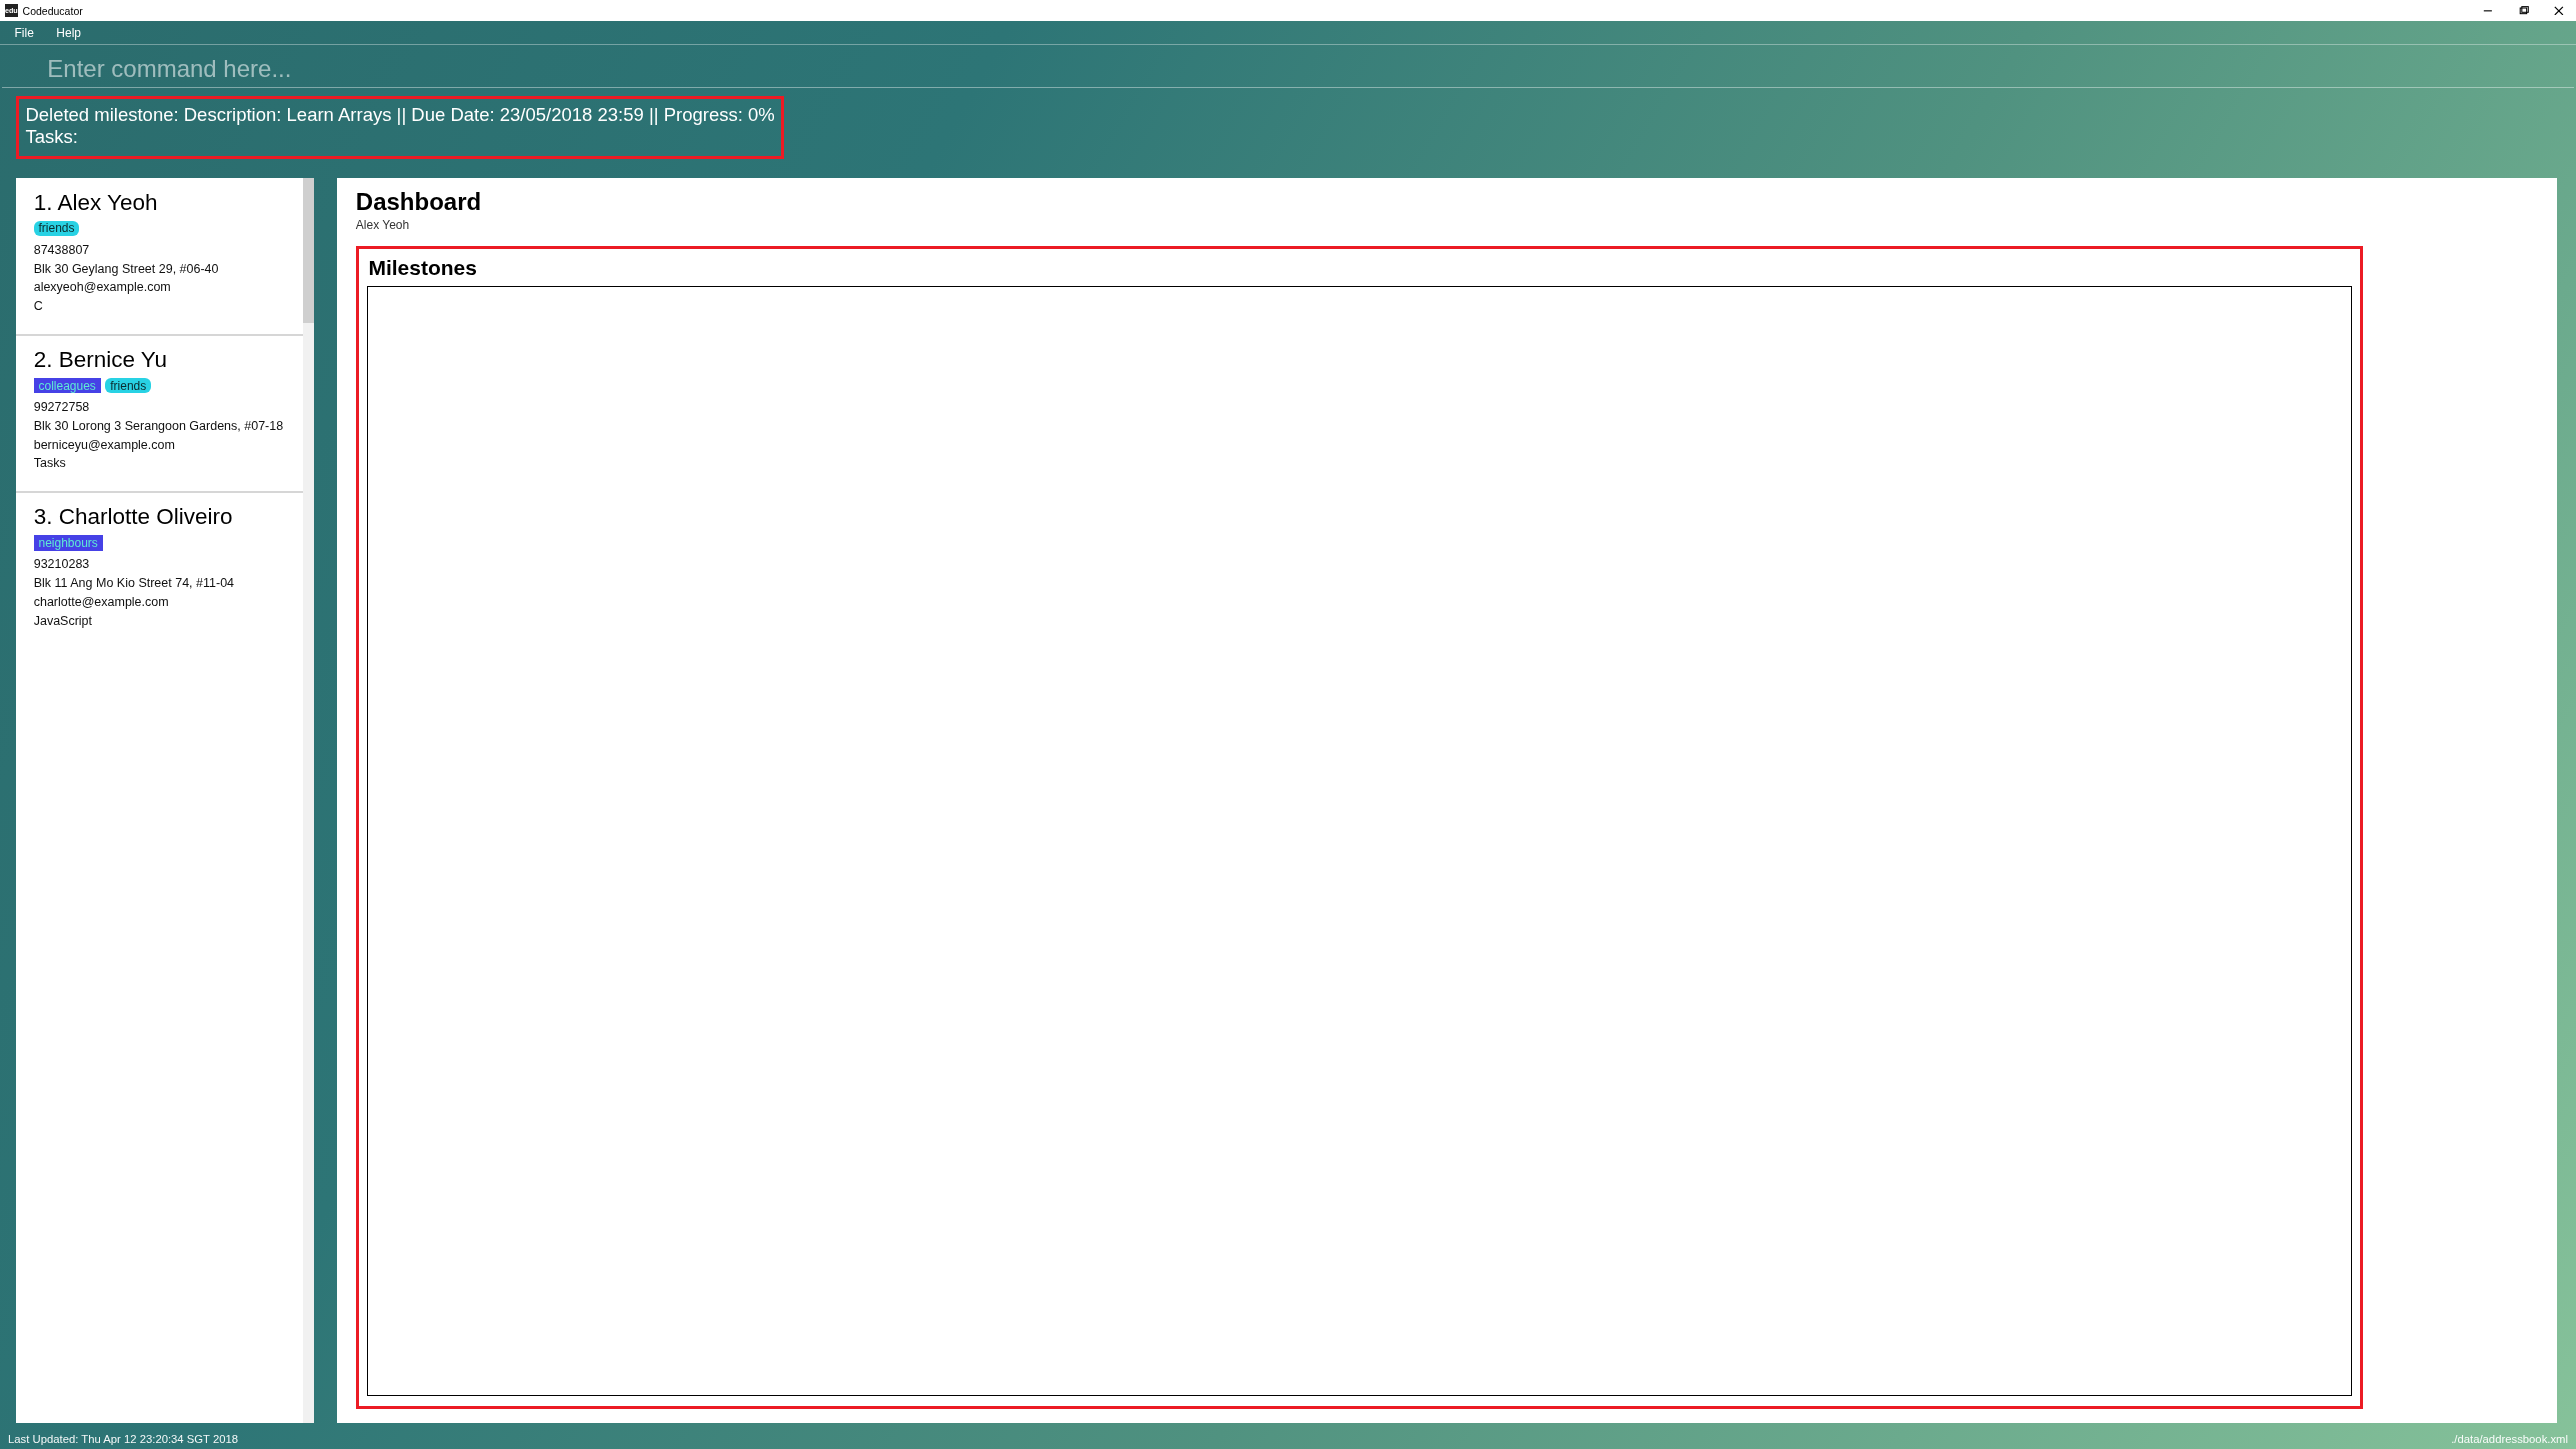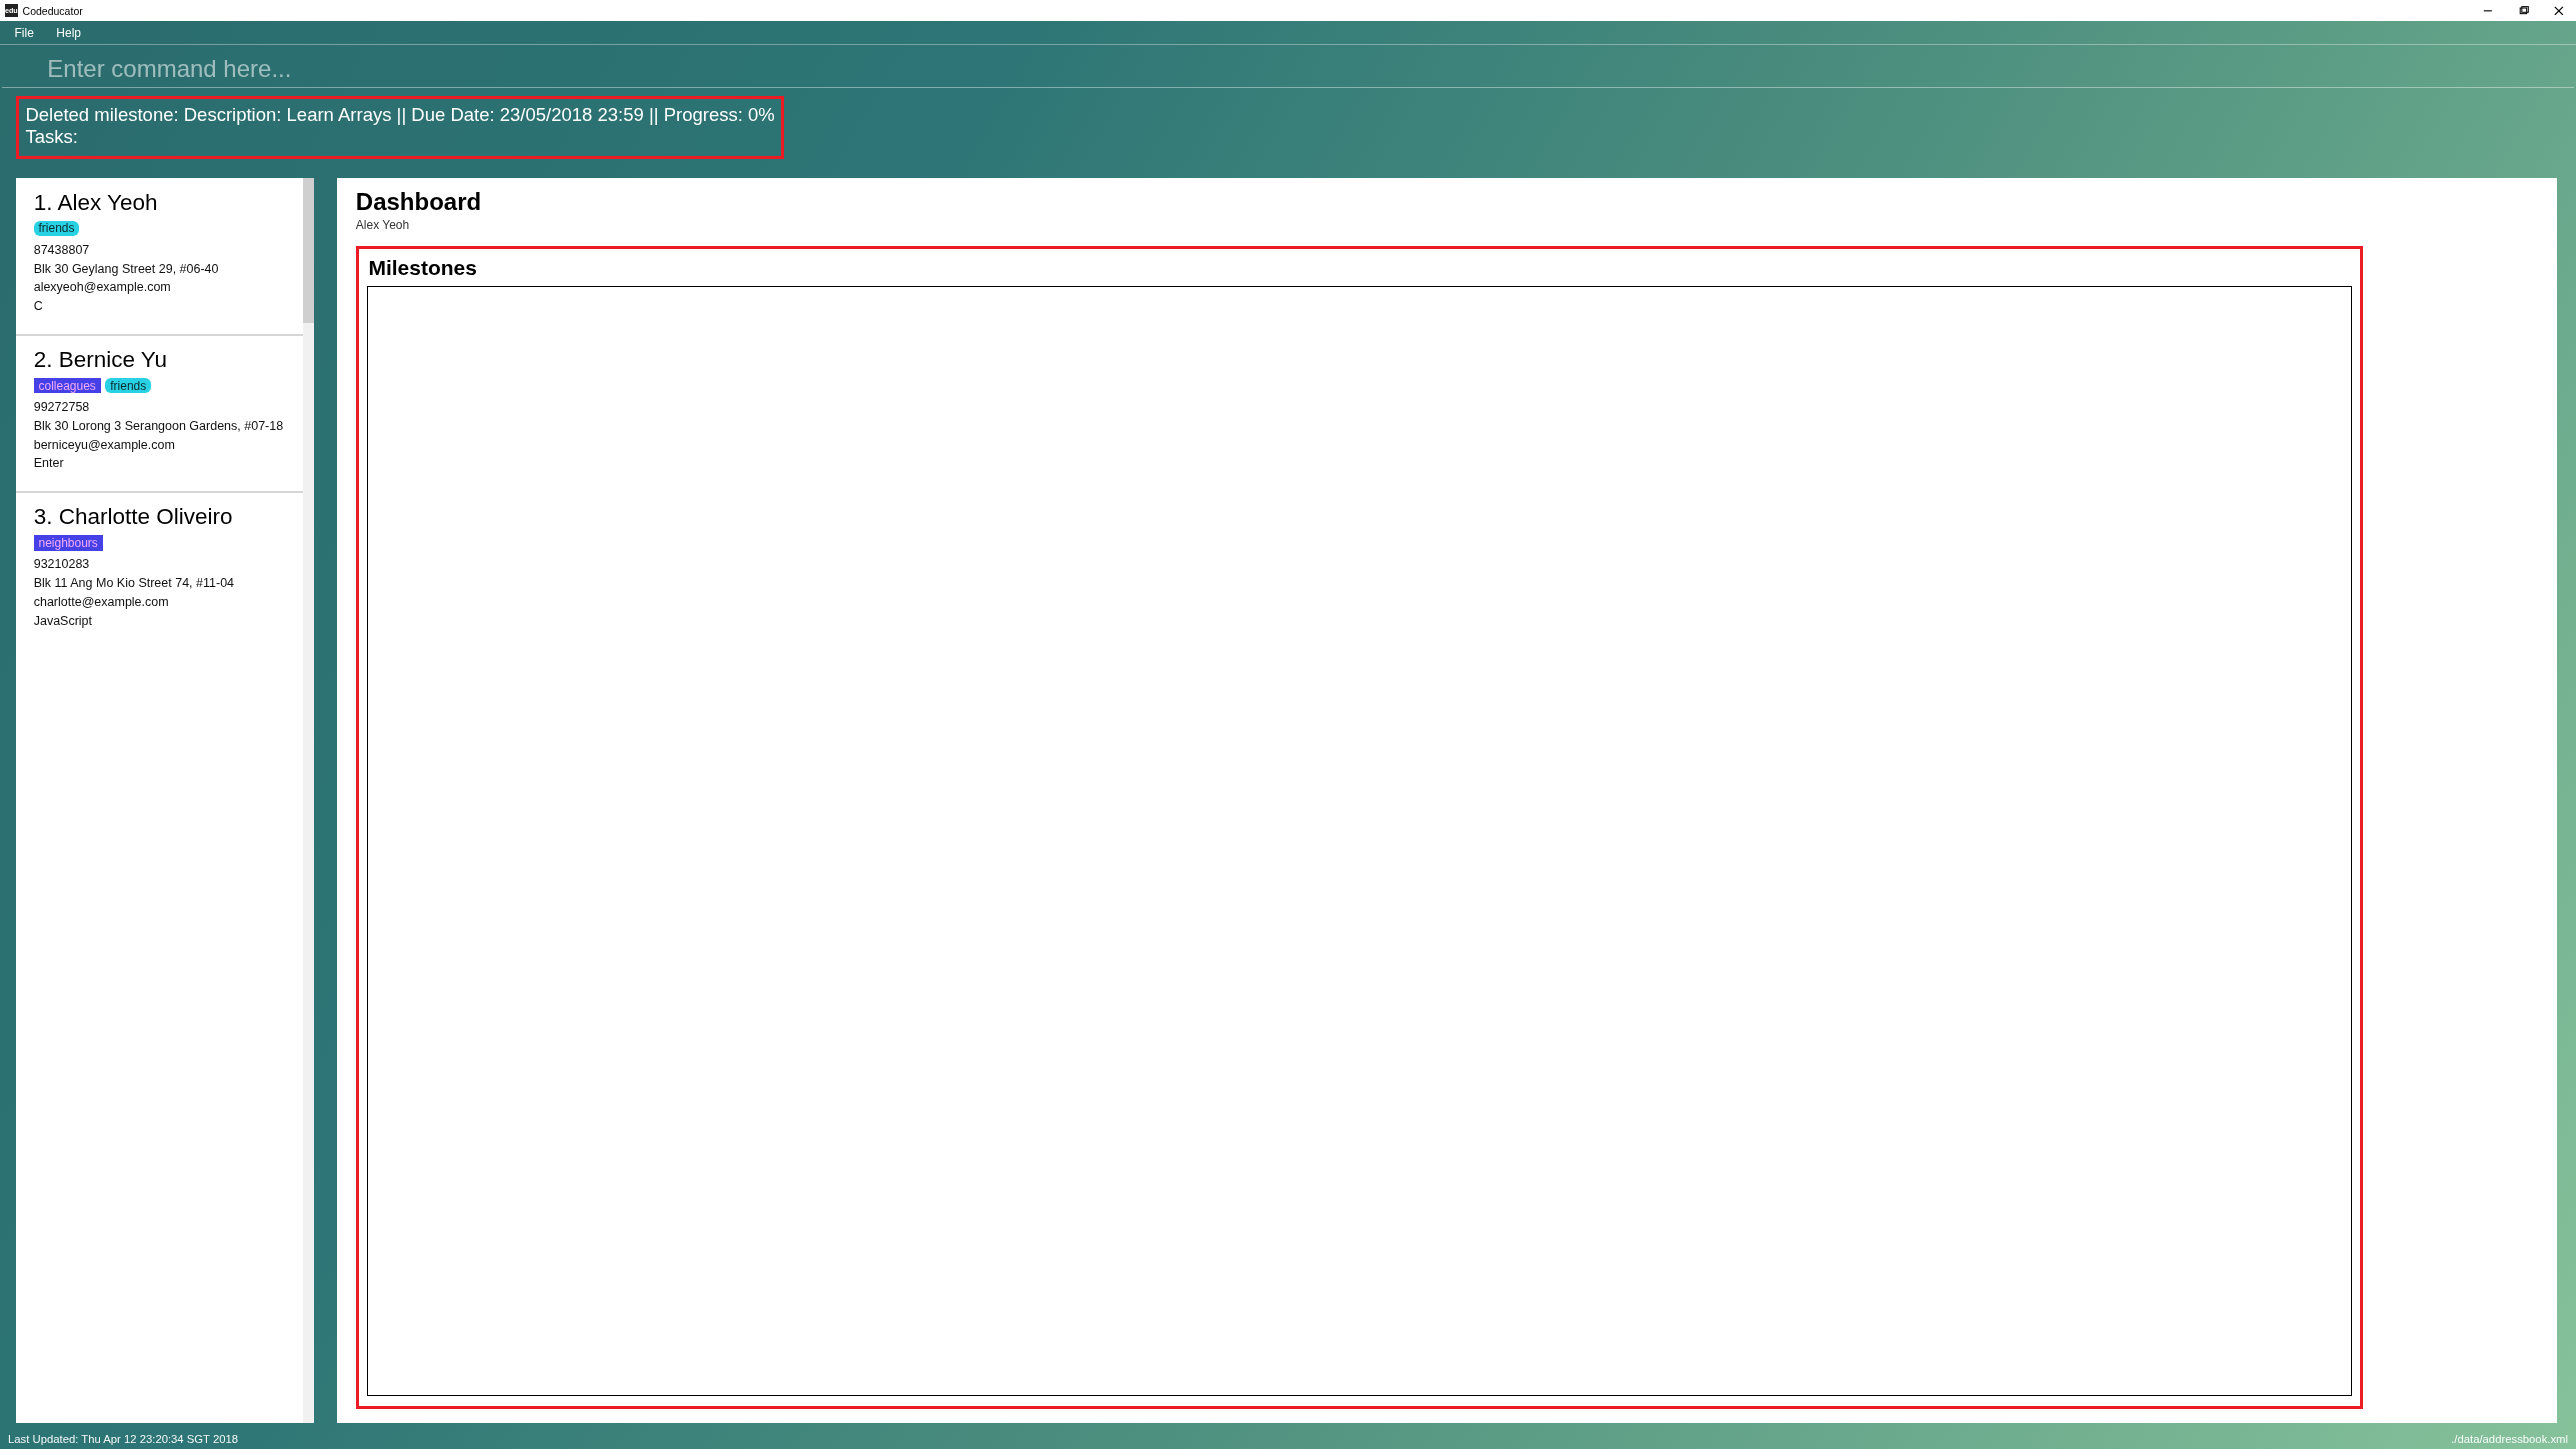--- a/index.html
+++ b/index.html
@@ -102,21 +102,21 @@
     overflow-y: auto;
     flex: 1;
   }
   .person-card {
     padding: 11.3px 17.7px 17.7px 17.7px;
     border-bottom: 2.4px solid #d6d6d6;
   }
   .person-card:last-child { border-bottom: none; }
   .person-name { font-size: 22.5px; font-weight: 400; margin-bottom: 4.8px; }
   .tags { display: flex; gap: 4.8px; margin-bottom: 4.8px; flex-wrap: wrap; }
-  .tag { font-size: 12px; padding: 0.8px 4.8px; color: #f0abfc; }
+  .tag { font-size: 12px; padding: 0.8px 4.8px; color: #5eead4; }
   .tag.friends { background: #28d2e4; color:#0b2b2e;border-radius:6px; }
   .tag.colleagues { background: #4641e6; }
   .tag.neighbours { background: #4641e6; }
   .person-field { font-size: 12.5px; line-height: 1.5; color:#111; }
   
   .person-panel .scrollbar-track {
     position: absolute; right: 0; top: 0; width: 11.3px; height: 100%;
     background: #f1f1f1;
   }
   .person-panel .scrollbar-thumb {
@@ -226,21 +226,21 @@
         </div>
         <div class="person-card">
           <div class="person-name">2.  Bernice Yu</div>
           <div class="tags">
             <span class="tag colleagues">colleagues</span>
             <span class="tag friends">friends</span>
           </div>
           <div class="person-field">99272758</div>
           <div class="person-field">Blk 30 Lorong 3 Serangoon Gardens, #07-18</div>
           <div class="person-field">berniceyu@example.com</div>
-          <div class="person-field">Enter</div>
+          <div class="person-field">Tasks</div>
         </div>
         <div class="person-card">
           <div class="person-name">3.  Charlotte Oliveiro</div>
           <div class="tags">
             <span class="tag neighbours">neighbours</span>
           </div>
           <div class="person-field">93210283</div>
           <div class="person-field">Blk 11 Ang Mo Kio Street 74, #11-04</div>
           <div class="person-field">charlotte@example.com</div>
           <div class="person-field">JavaScript</div>

